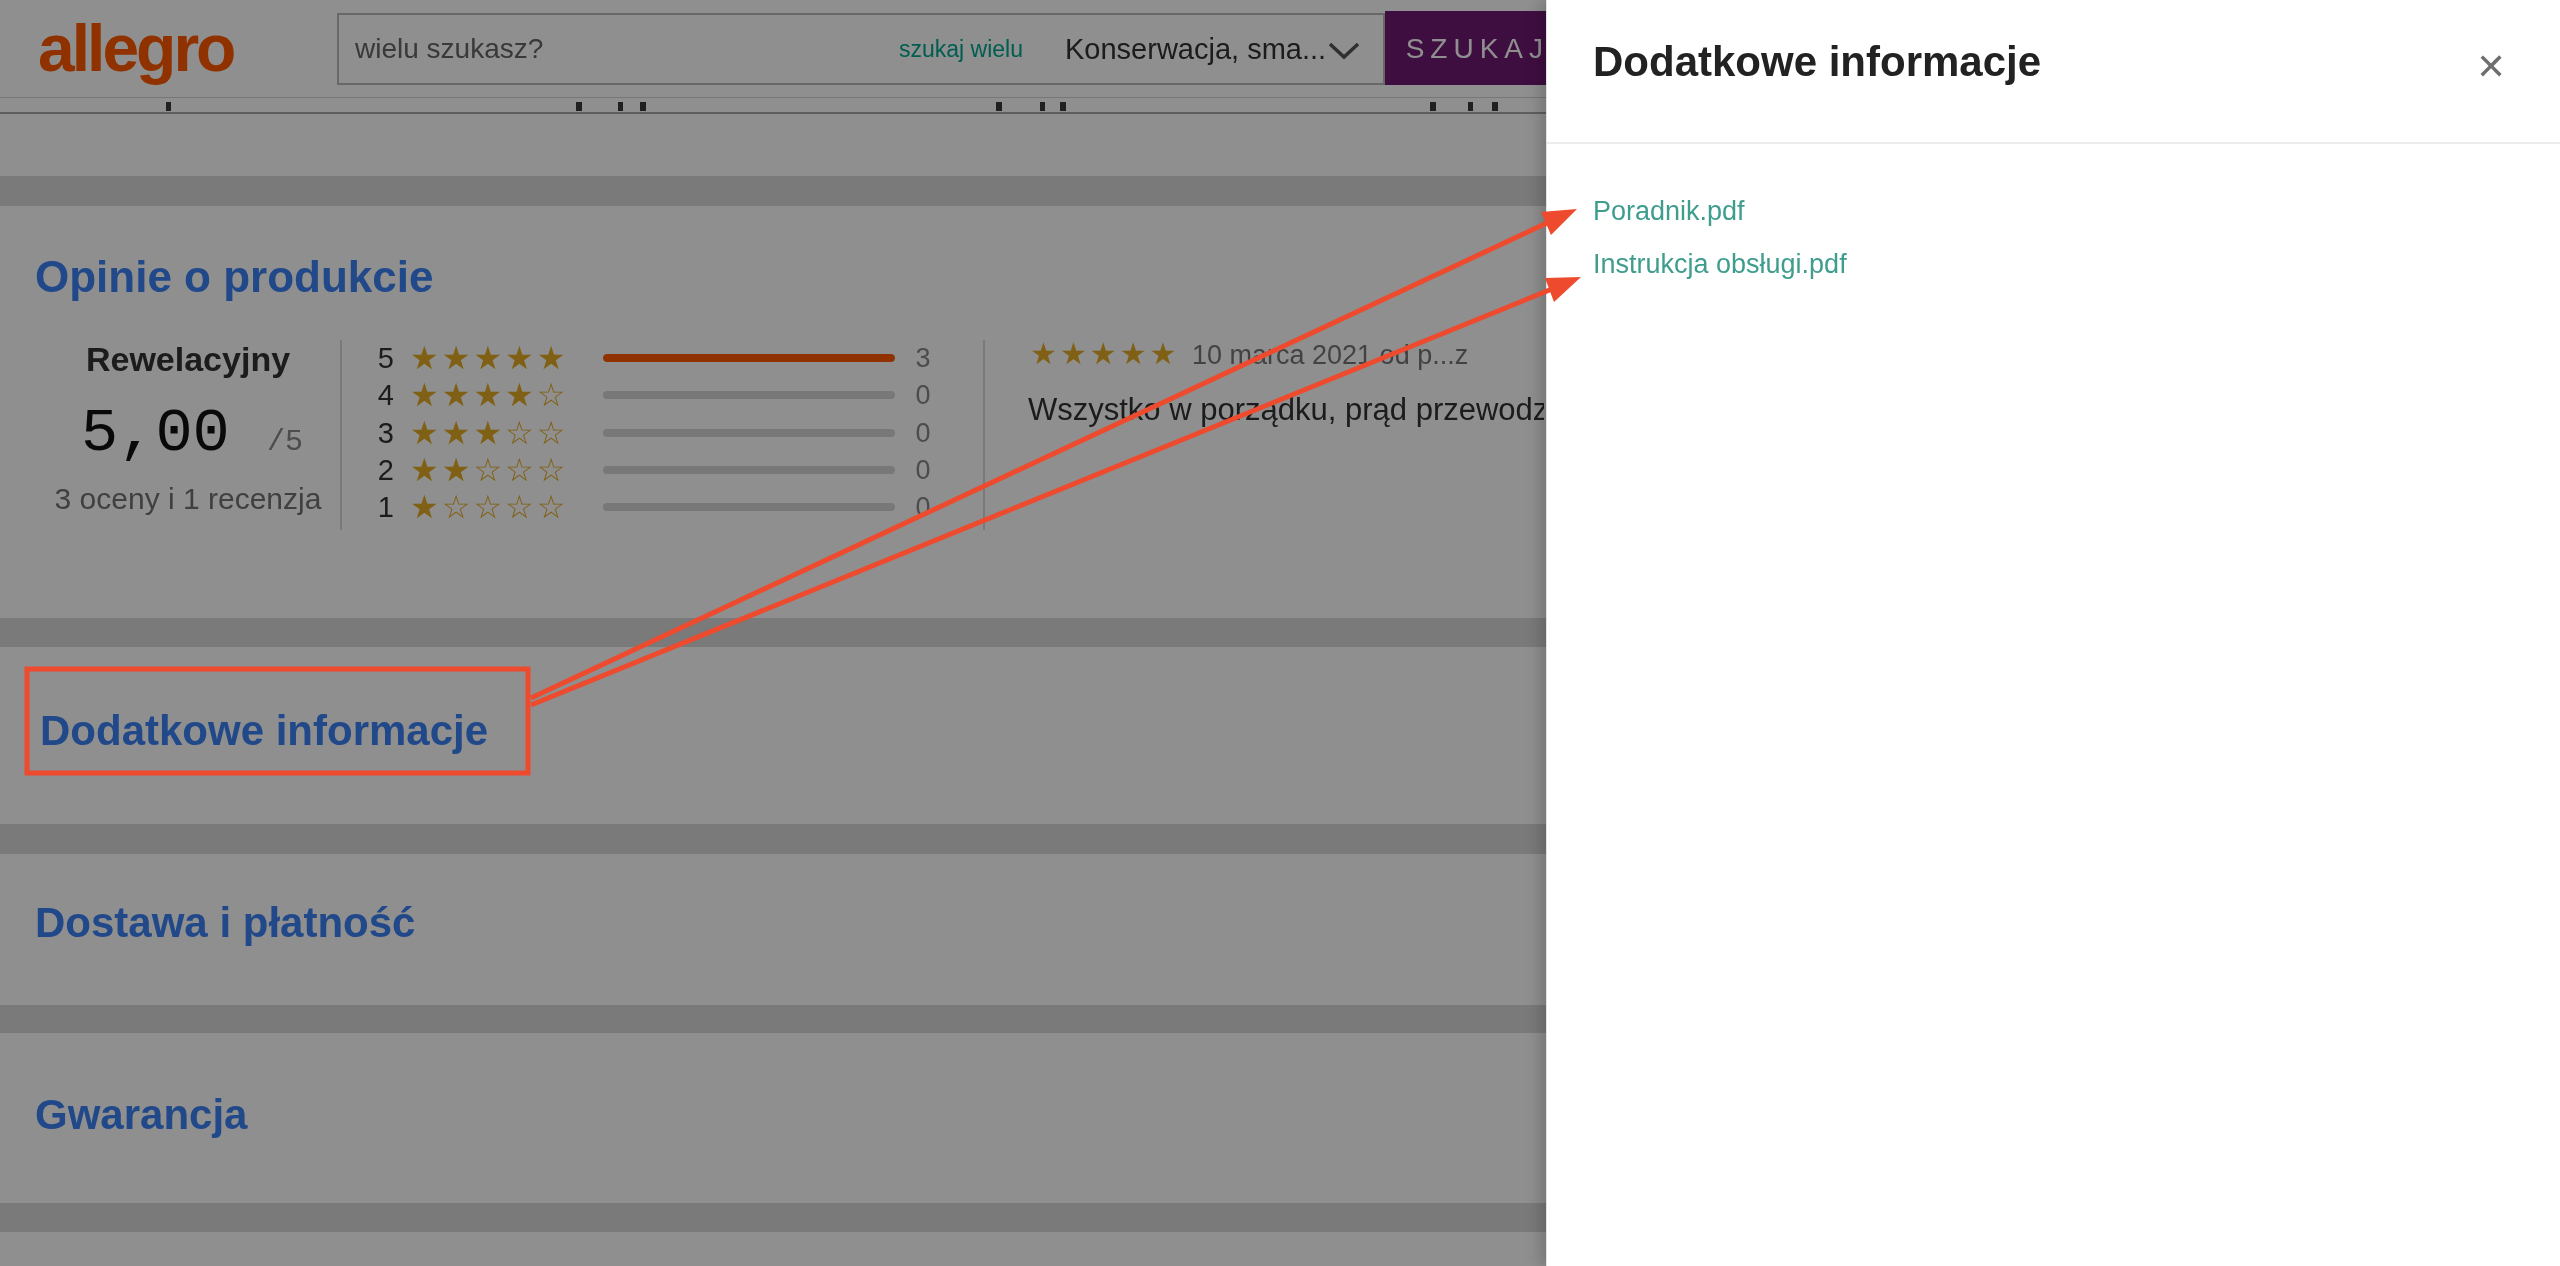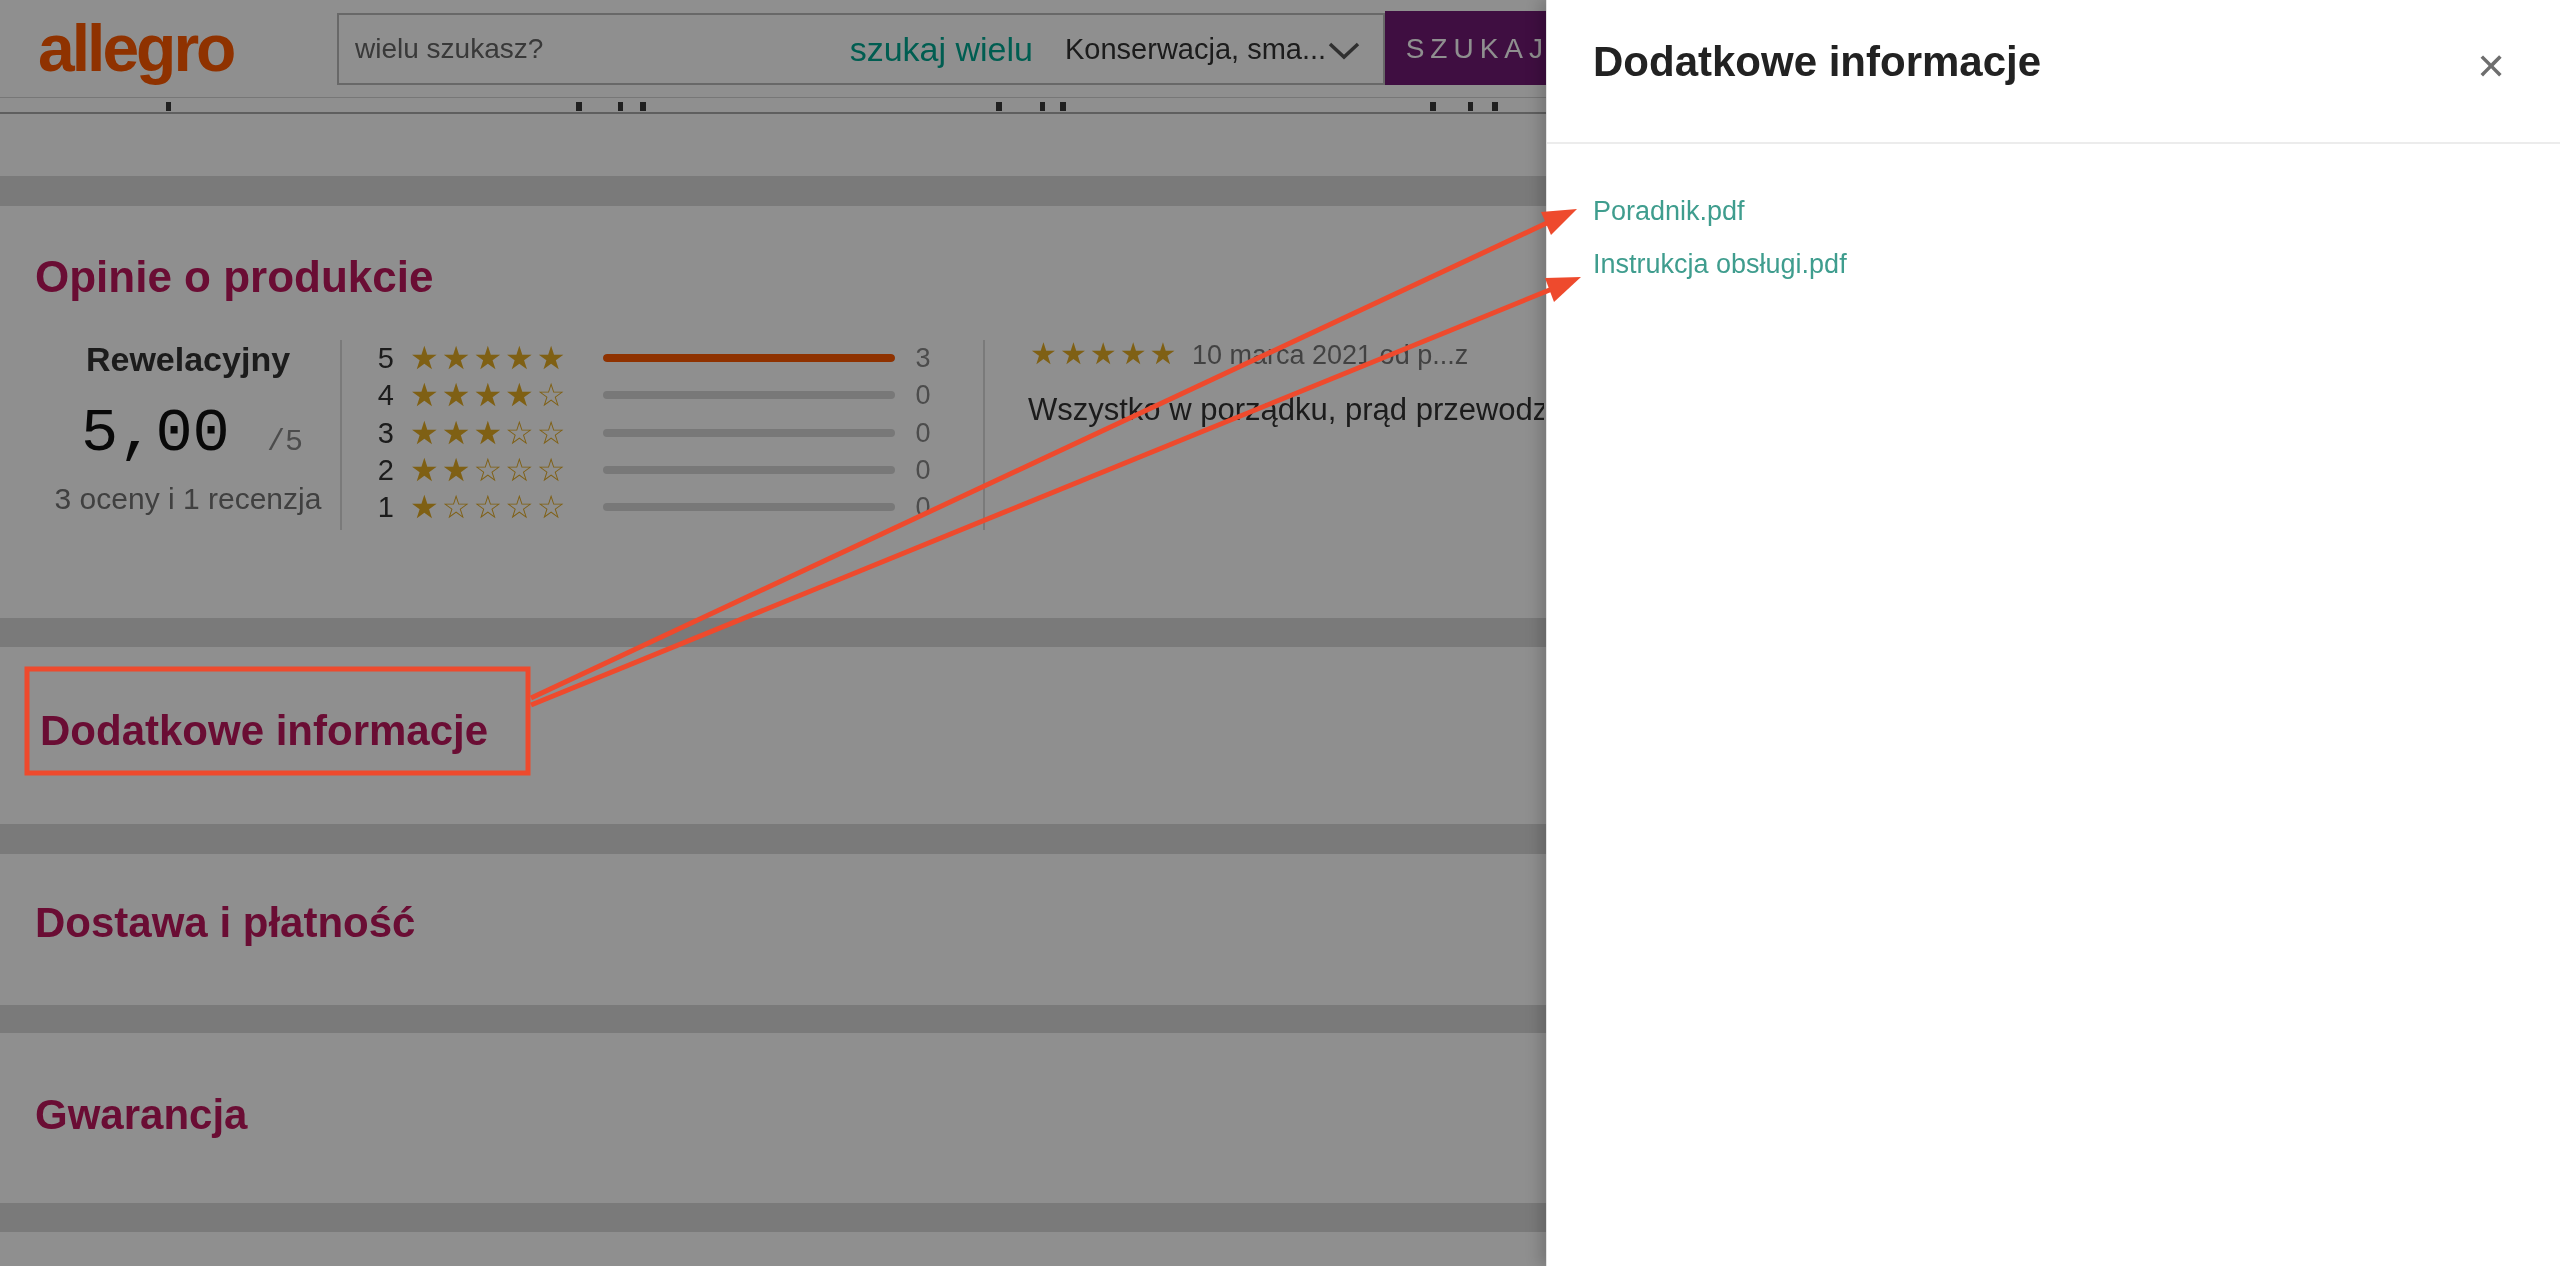--- a/index.html
+++ b/index.html
@@ -9,37 +9,37 @@
     font-family:"Liberation Sans", sans-serif;
     -webkit-font-smoothing:antialiased;
   }
   .abs{position:absolute;}
 
   
   .topbar{left:0;top:0;width:2560px;height:97px;background:#fff;border-bottom:1px solid #d5d5d5;z-index:2;}
   .logo{left:38px;top:0px;font-size:66px;font-weight:700;letter-spacing:-3px;color:#ff5a00;line-height:97px;cursor:pointer;}
   .search-box{left:337px;top:13px;width:706px;height:72px;border:2px solid #b9b9b9;box-sizing:border-box;background:#fff;}
   .search-placeholder{left:16px;top:0;line-height:68px;font-size:28px;color:#666;}
-  .multisearch{right:8px;top:0;line-height:68px;font-size:34px;color:#00a790;cursor:pointer;}
+  .multisearch{right:18px;top:0;line-height:68px;font-size:23px;color:#00a790;cursor:pointer;}
   .cat-box{left:1041px;top:13px;width:344px;height:72px;border:2px solid #b9b9b9;border-left:none;box-sizing:border-box;background:#fff;cursor:pointer;}
   .cat-label{left:24px;top:0;line-height:68px;font-size:29px;color:#333;}
   .cat-chevron{right:22px;top:26px;}
   .search-btn{left:1385px;top:11px;width:170px;height:74px;background:#701a75;border:none;color:#fff;
     font-size:28px;letter-spacing:6px;text-align:right;line-height:74px;cursor:pointer;font-family:inherit;}
 
   
   .strip{left:0;top:98px;width:2560px;height:78px;background:#fff;}
   .strip-line{left:0;top:14px;width:2560px;height:2px;background:#a9a9a9;}
   .frag{top:4px;height:9px;background:#3a3a3a;}
 
   
   .gap{left:0;width:2560px;background:#d9d9d9;}
 
   
-  .sec-title{font-weight:700;color:#be185d;}
+  .sec-title{font-weight:700;color:#3b82f6;}
   .opinie-title{left:35px;top:252px;font-size:44px;}
   .vdiv{width:2px;background:#dadada;top:340px;height:190px;}
   .rating-left{left:40px;top:336px;width:296px;text-align:center;}
   .overall-label{left:0;top:4px;width:100%;font-size:34px;font-weight:700;color:#333;}
   .score-line{left:4px;top:62px;width:100%;font-size:62px;color:#111;font-family:Liberation Mono, monospace;}
   .score-suffix{font-size:30px;color:#888;}
   .summary{left:0;top:146px;width:100%;font-size:30px;color:#737373;}
 
   .dist-row{left:368px;width:580px;height:38px;}
   .dist-label{left:0;top:0;width:26px;text-align:right;font-size:29px;color:#333;line-height:38px;}

